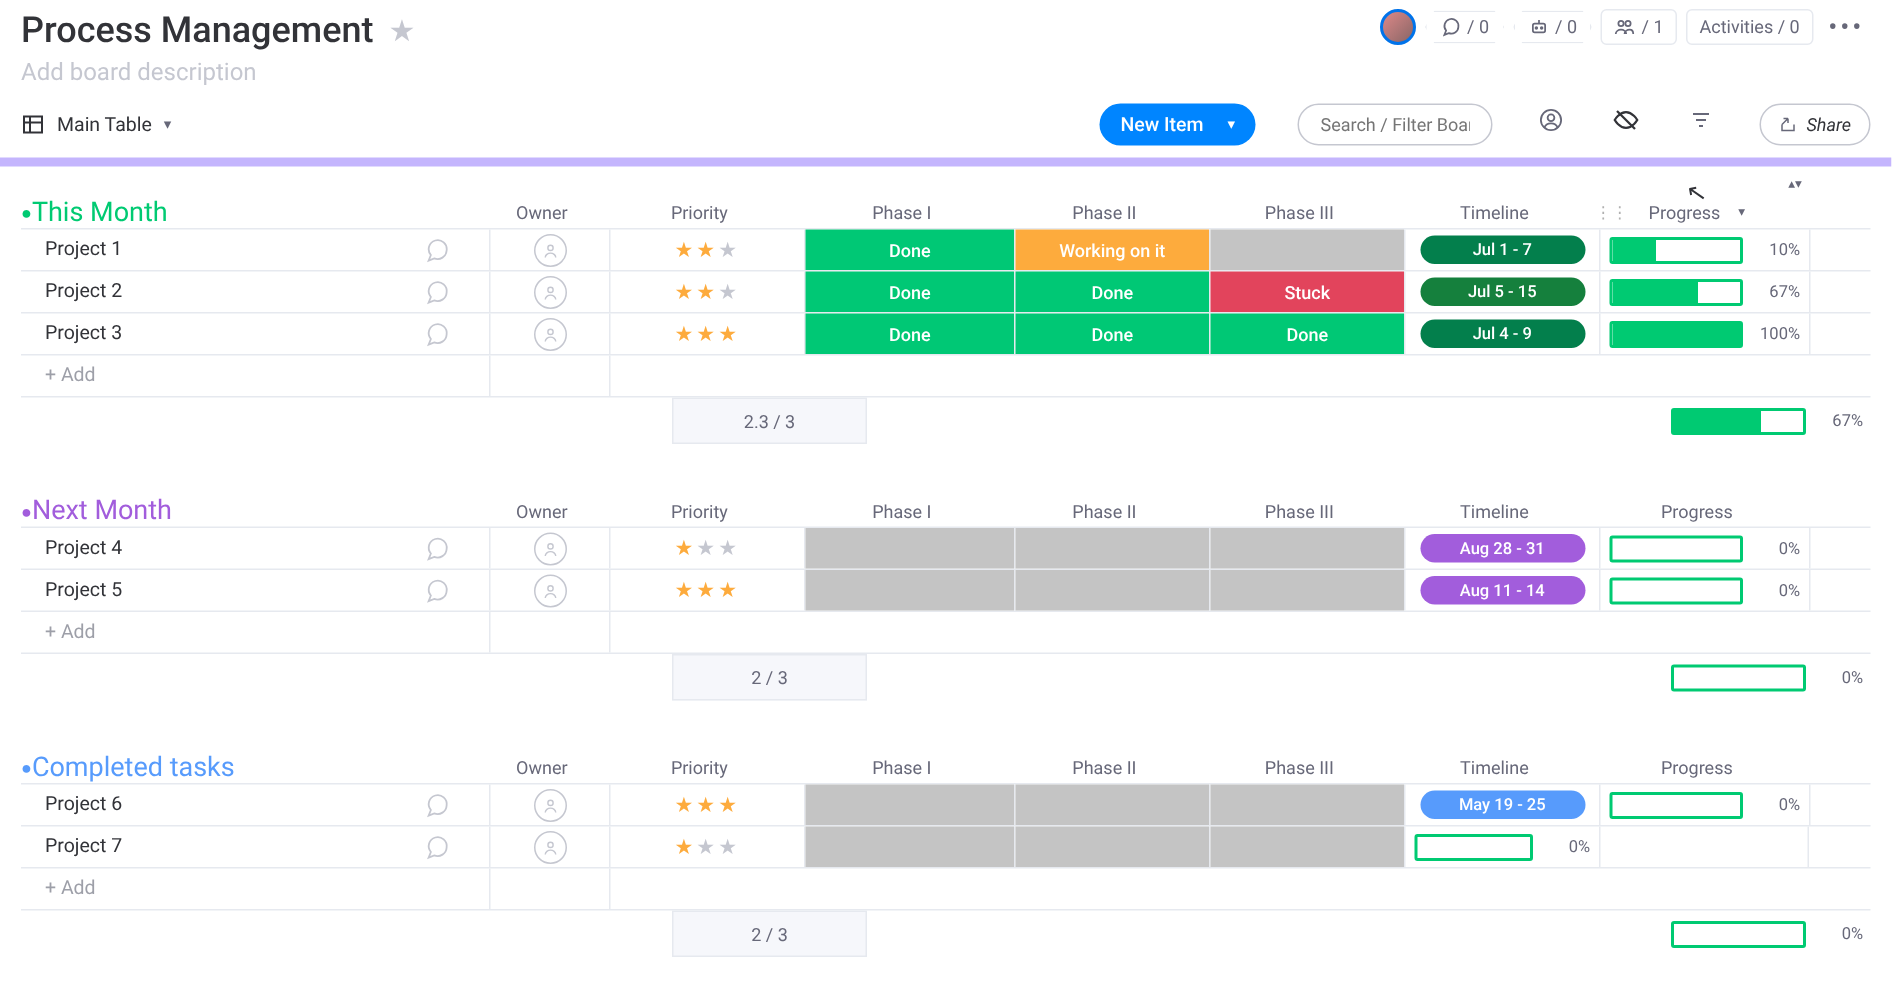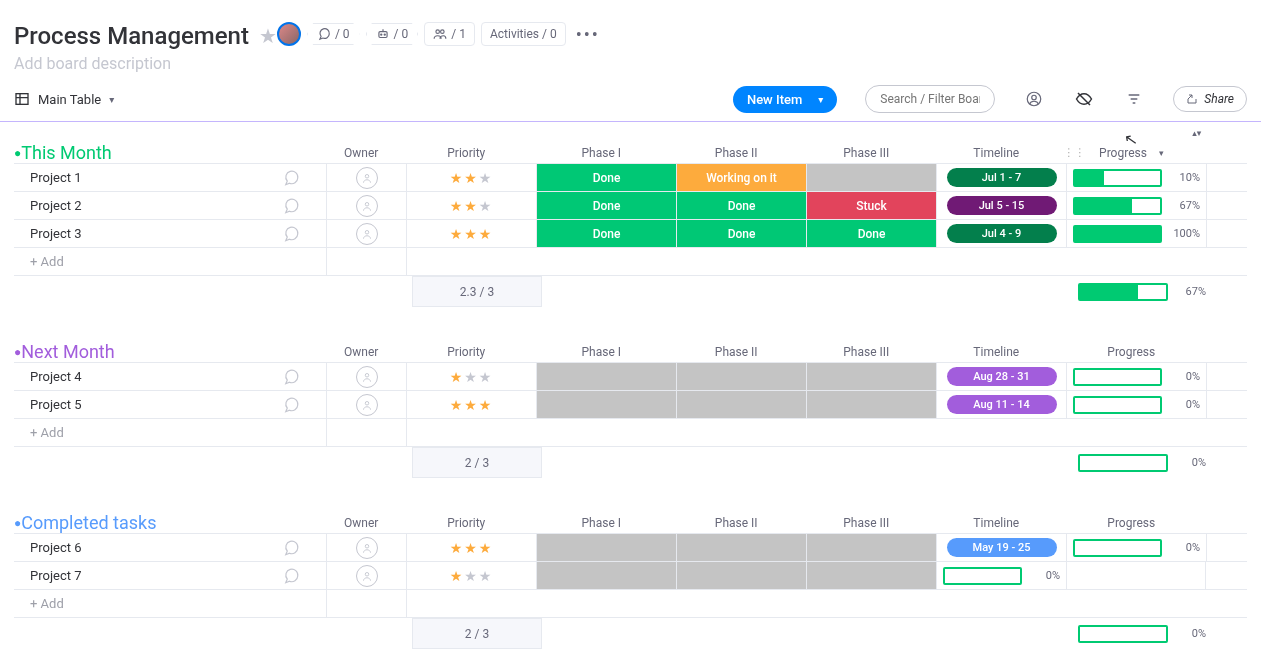--- a/index.html
+++ b/index.html
@@ -1,31 +1,31 @@
 <!DOCTYPE html>
 <html><head>
 <meta charset="utf-8">
 <style>
   *{box-sizing:border-box;margin:0;padding:0;font-family:-apple-system,BlinkMacSystemFont,"Segoe UI",Roboto,Arial,sans-serif;}
   body{background:#fff;color:#323338;font-size:13px;width:1261px;}
-  .topbar{display:flex;align-items:flex-start;padding:22px 14px 4px;}
+  .topbar{display:flex;align-items:flex-start;justify-content:space-between;padding:6px 14px 4px;}
   .title-wrap{display:flex;flex-direction:column;gap:4px;}
   .title-line{display:flex;align-items:center;gap:10px;}
   .board-title{font-size:24px;font-weight:500;color:#323338;}
   .star{color:#c5c7d0;font-size:20px;cursor:pointer;}
   .desc{color:#c5c7d0;font-size:16px;cursor:text;}
   .top-actions{display:flex;align-items:center;gap:6px;}
   .pill{border:1px solid #e6e9ef;border-radius:4px;padding:4px 8px;display:flex;align-items:center;gap:4px;font-size:12px;color:#676879;cursor:pointer;background:#fff;}
   .pill.hex{border-radius:0;position:relative;border:none;background:none;padding:4px 10px}
   .pill.hex::before{content:"";position:absolute;inset:0;border:1px solid #e6e9ef;clip-path:polygon(12% 0,88% 0,100% 50%,88% 100%,12% 100%,0 50%);pointer-events:none}
   .avatar{width:24px;height:24px;border-radius:50%;background:linear-gradient(135deg,#d88,#866);border:2px solid #0073ea;}
   .dots{font-size:18px;color:#676879;letter-spacing:2px;cursor:pointer;padding:0 4px;}
-  .viewbar{display:flex;align-items:center;justify-content:space-between;padding:8px 14px;border-bottom:1px solid #c4b5fd;}
+  .viewbar{display:flex;align-items:center;justify-content:space-between;padding:8px 14px;border-bottom:6px solid #c4b5fd;}
   .view-left{display:flex;align-items:center;gap:8px;color:#323338;font-size:13px;cursor:pointer;}
-  .view-right{display:flex;align-items:center;gap:28px;}
+  .view-right{display:flex;gap:28px;}
   .new-item{background:#0085ff;color:#fff;border:none;border-radius:20px;padding:6px 14px;font-size:13px;font-weight:500;display:flex;align-items:center;gap:16px;cursor:pointer;}
   .new-item .chev{font-size:10px}
   .search{border:1px solid #c5c7d0;border-radius:20px;padding:6px 14px;width:130px;font-size:12px;color:#676879;outline:none;}
   .icon-btn{color:#676879;cursor:pointer;display:flex;align-items:center;justify-content:center;width:22px;height:22px;}
   .share-btn{border:1px solid #c5c7d0;border-radius:20px;padding:5px 12px;font-size:12px;display:flex;align-items:center;gap:6px;cursor:pointer;background:#fff;font-style:italic;}
   .groups{padding:20px 14px 10px;}
   .group{margin-bottom:34px;}
   .group-head{display:flex;align-items:center;}
   .collapse{width:18px;font-size:12px;cursor:pointer;}
   .group-title{font-size:18px;font-weight:400;flex:0 0 300px;cursor:pointer;}
@@ -46,21 +46,21 @@
   .cell{border-left:1px solid #e6e9ef;display:flex;align-items:center;justify-content:center;height:27px;font-size:12px;}
   .owner-ico{width:22px;height:22px;border-radius:50%;border:1px solid #c5c7d0;display:flex;align-items:center;justify-content:center;color:#c5c7d0;}
   .stars{color:#c5c7d0;letter-spacing:2px;font-size:14px;cursor:pointer;}
   .stars .on{color:#fdab3d;}
   .status{color:#fff;font-weight:500;width:100%;height:100%;display:flex;align-items:center;justify-content:center;cursor:pointer;}
   .tl-pill{border-radius:12px;padding:3px 0;width:110px;text-align:center;color:#fff;font-size:11px;font-weight:500;cursor:pointer;}
   .prog-wrap{display:flex;align-items:center;gap:8px;width:100%;padding:0 6px;}
   .prog-bar{flex:1;height:18px;border:2px solid #00ca72;border-radius:2px;background:#fff;position:relative;overflow:hidden;}
   .prog-fill{position:absolute;left:0;top:0;bottom:0;background:#00ca72;}
   .prog-pct{font-size:11px;color:#676879;width:30px;text-align:right;}
-  .summary{display:flex;border-top:1px solid #e6e9ef;height:32px;}
+  .summary{display:flex;border-top:1px solid #e6e9ef;height:32px;gap:36px;}
   .sum-blank{flex:0 0 318px;}
   .sum-cells{flex:1;display:grid;grid-template-columns:80px 130px 140px 130px 130px 130px 140px 140px;}
   .sum-cell{display:flex;align-items:center;justify-content:center;font-size:12px;color:#676879;}
   .row-pad{width:22px}
   svg{display:block}
 </style>
 </head>
 <body>
 
 <div class="topbar">
@@ -233,21 +233,21 @@
         <div class="cell" style="padding:0">
             <div class="status" style="background:#00c875">Done</div>
           </div>
         <div class="cell" style="padding:0">
             <div class="status" style="background:#00c875">Done</div>
           </div>
         <div class="cell" style="padding:0">
             <div class="status" style="background:#e2445c">Stuck</div>
           </div>
         <div class="cell">
-            <span class="tl-pill" style="background:#701a75">Jul 5 - 15</span>
+            <span class="tl-pill" style="background:#15803d">Jul 5 - 15</span>
           </div>
         <div class="cell">
             <div class="prog-wrap">
               <div class="prog-bar">
                 <div class="prog-fill" style="width:67%"></div>
               </div>
               <span class="prog-pct">67%</span>
             </div>
           </div>
         <div class="cell" style="border-right:1px solid #e6e9ef"></div>

